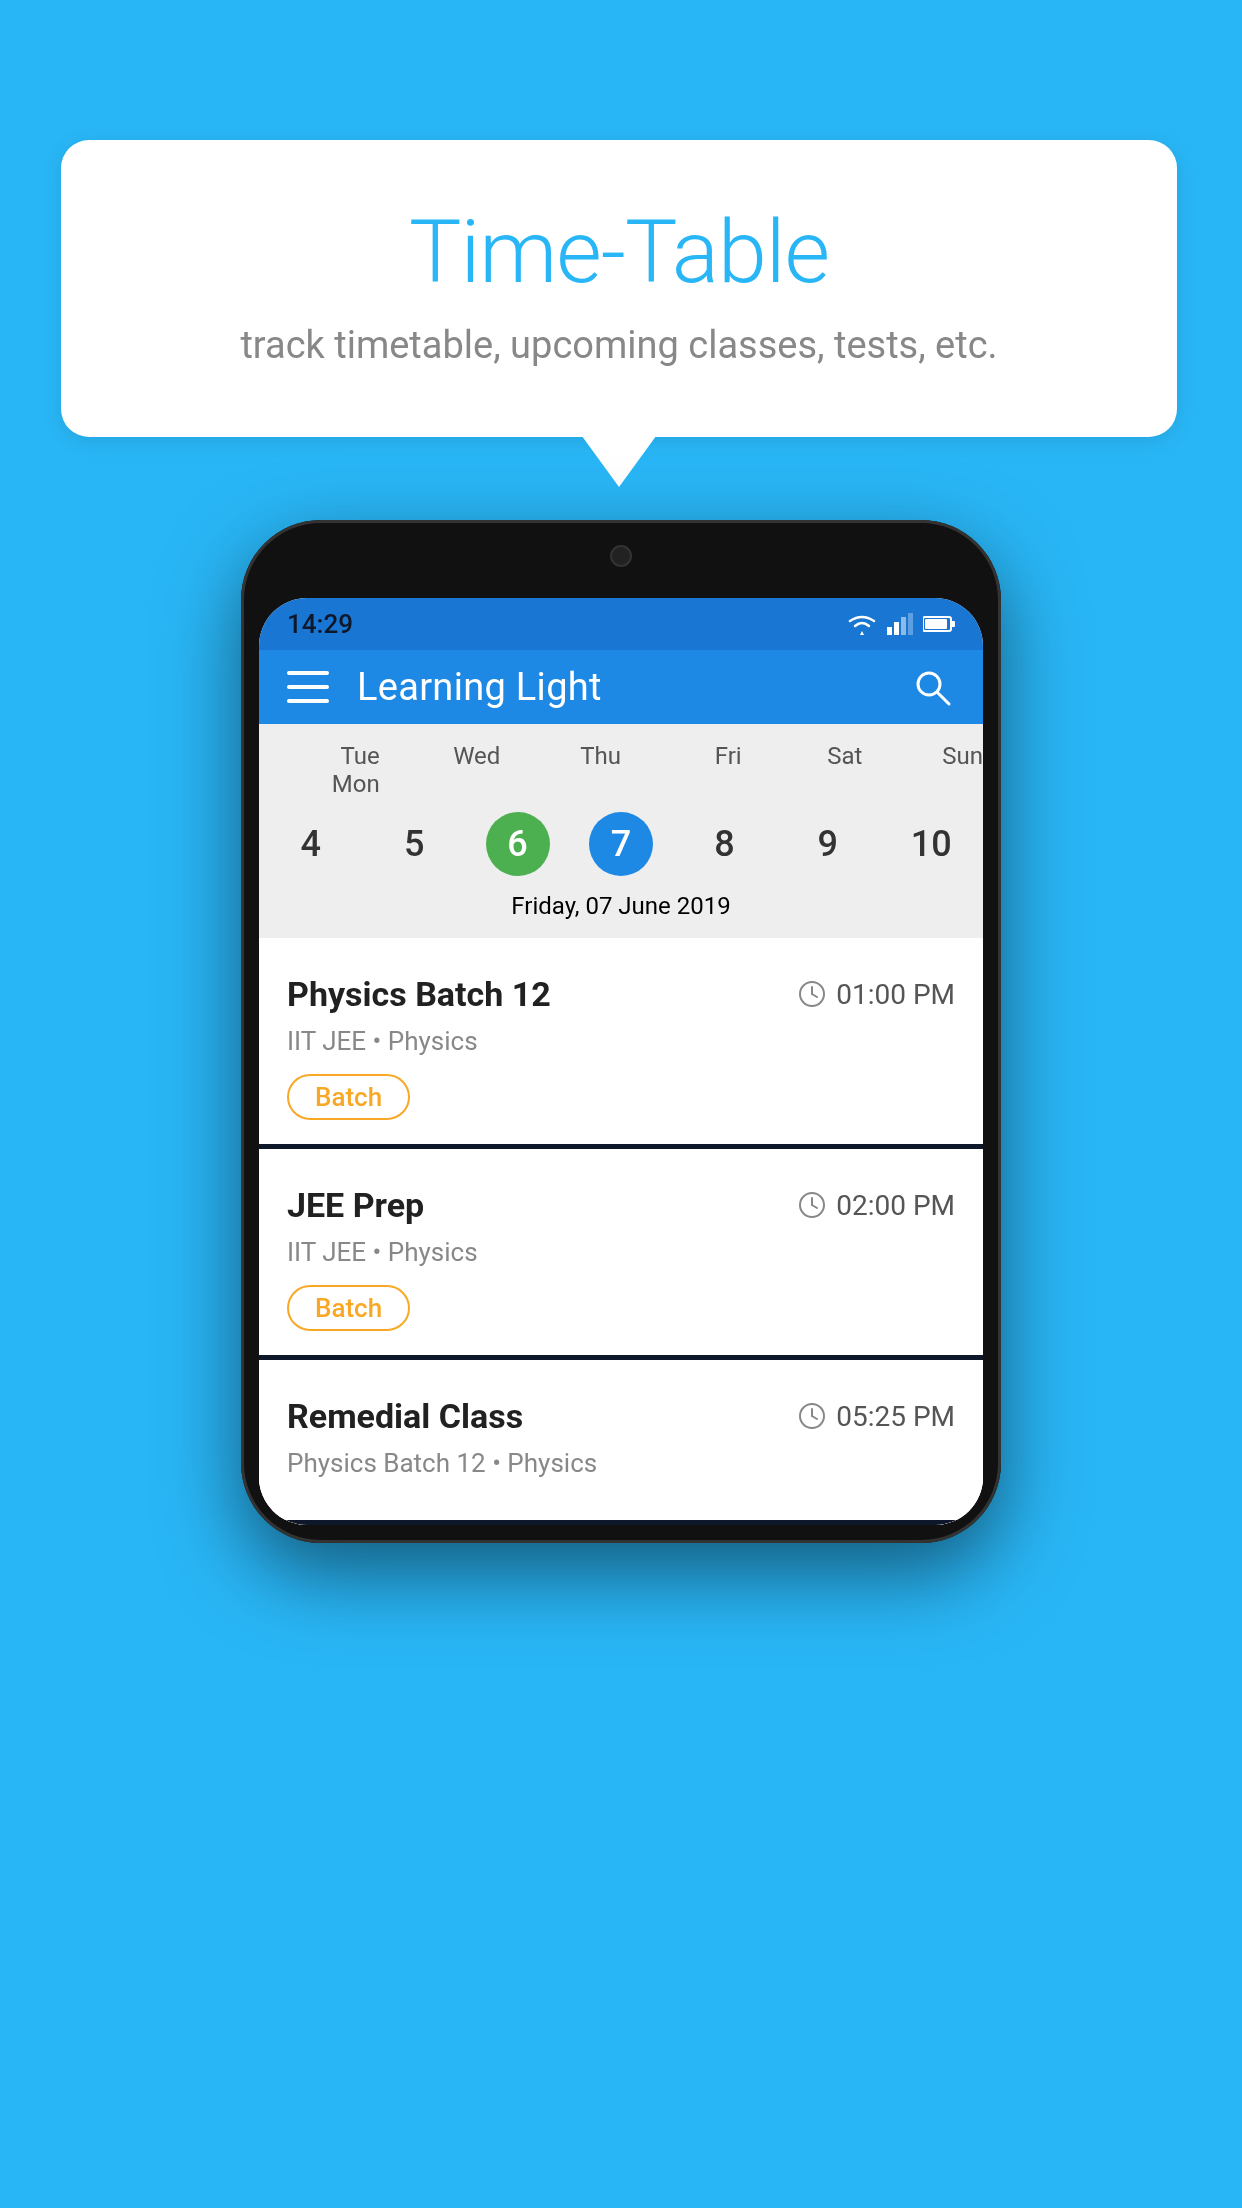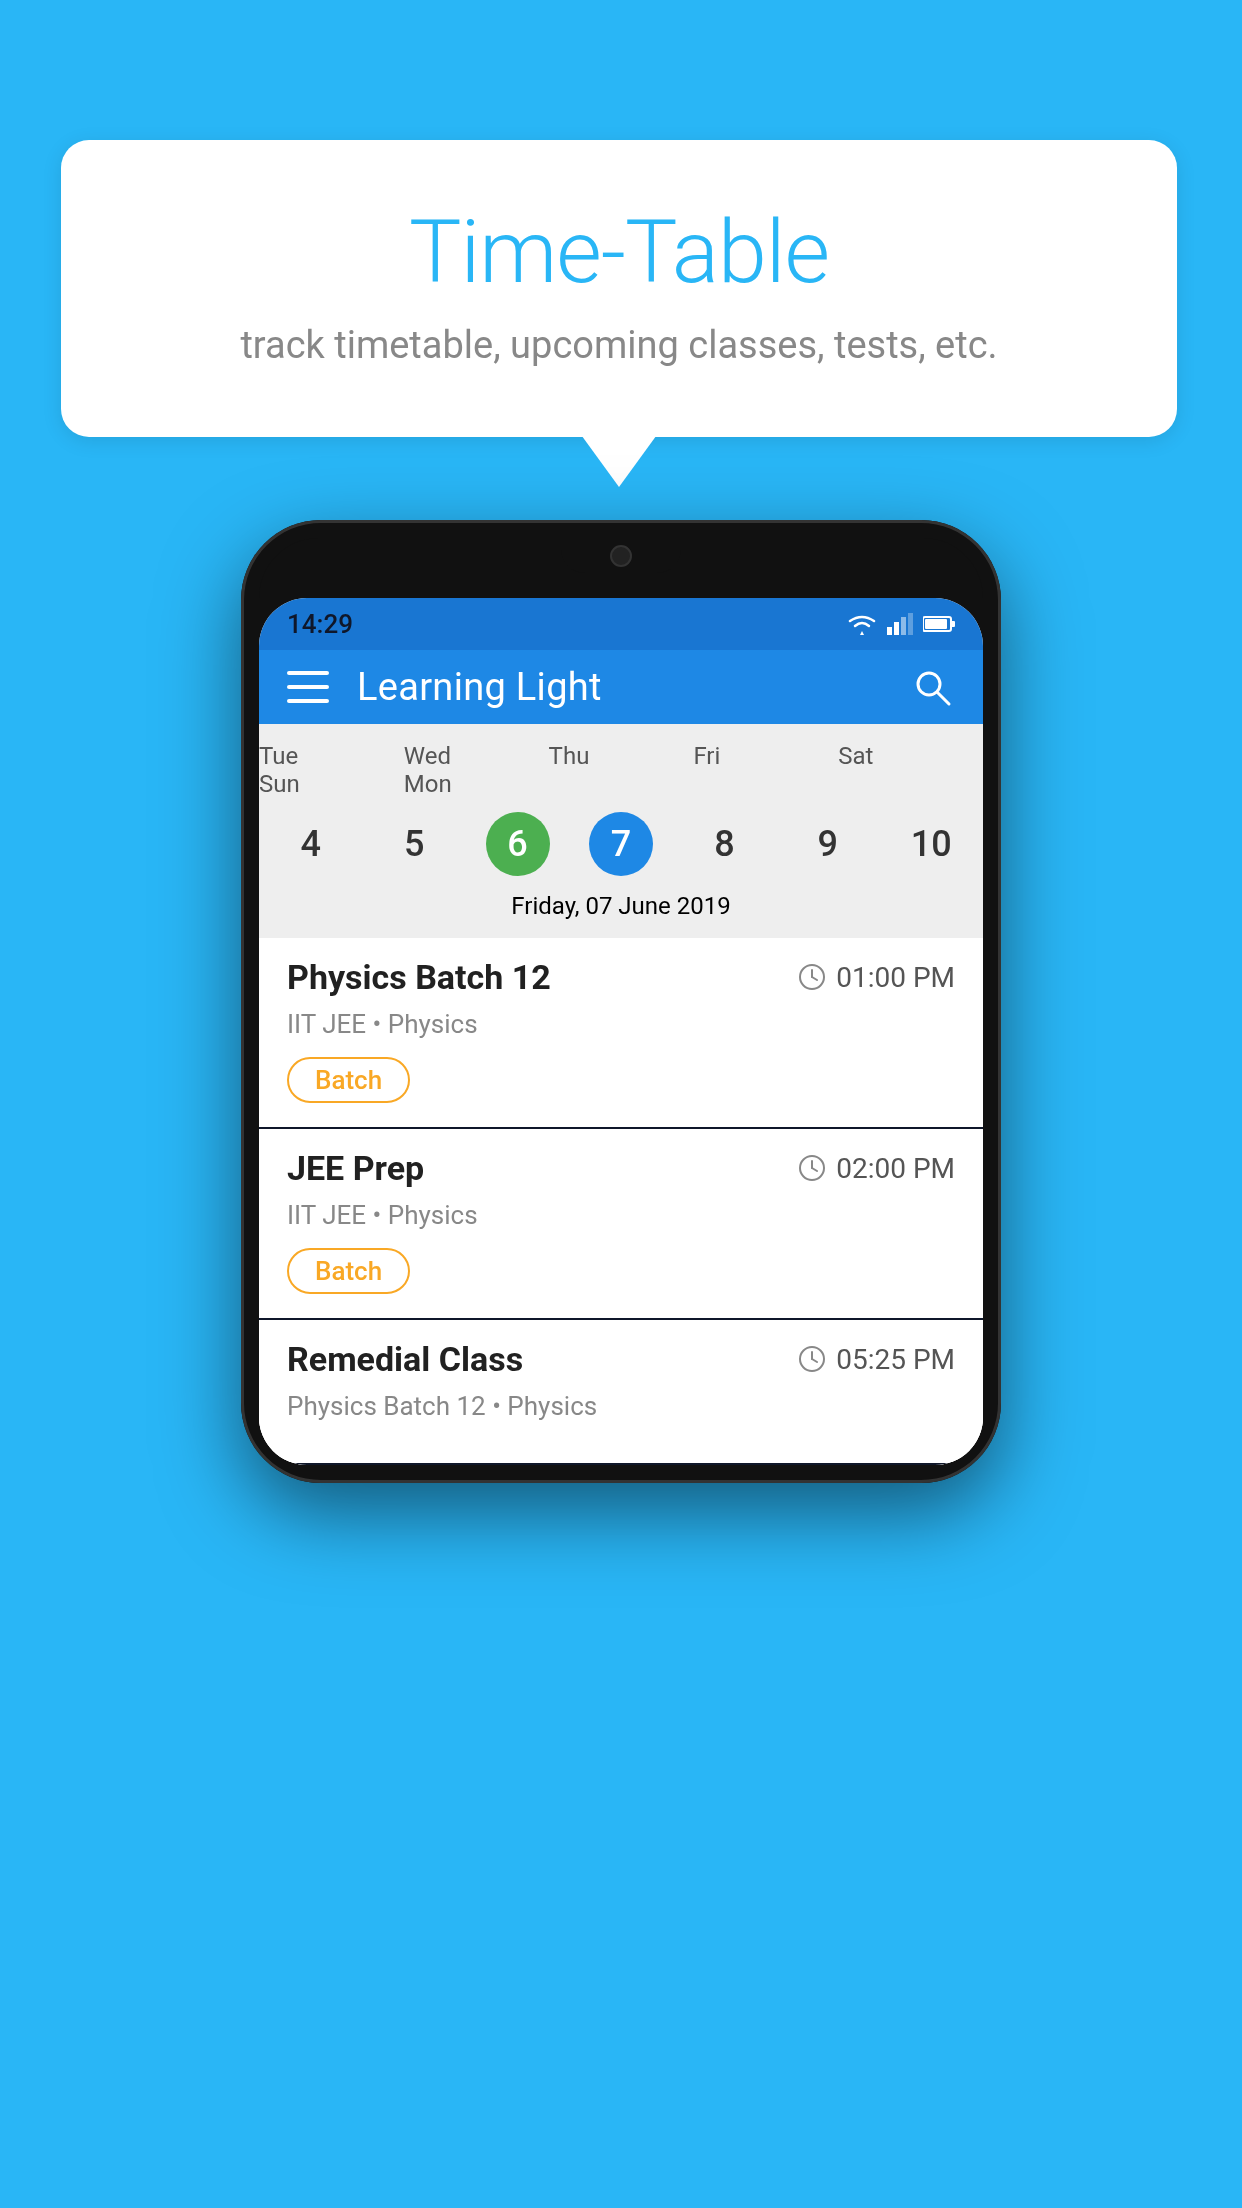--- a/index.html
+++ b/index.html
@@ -180,22 +180,22 @@
     }
 
     
     .calendar-strip {
       background: #EEEEEE;
       padding: 18px 0 14px;
     }
 
     .days-header {
       display: grid;
-      grid-template-columns: repeat(5, 1fr);
-      text-align: left;
+      grid-template-columns: repeat(6, 1fr);
+      text-align: right;
       margin-bottom: 14px;
     }
 
     .day-name {
       font-size: 24px;
       color: #555;
       font-weight: 400;
     }
 
     .days-row {
@@ -234,22 +234,22 @@
       margin-top: 16px;
       padding-bottom: 4px;
     }
 
     
     .schedule-list {
       background: white;
     }
 
     .schedule-item {
-      padding: 19px 28px 24px;
-      border-bottom: 2px solid #0f172a;
+      padding: 36px 28px 24px;
+      border-bottom: 5px solid #0f172a;
       background: white;
     }
 
     .schedule-item-header {
       display: flex;
       align-items: center;
       justify-content: space-between;
       margin-bottom: 12px;
     }
 

